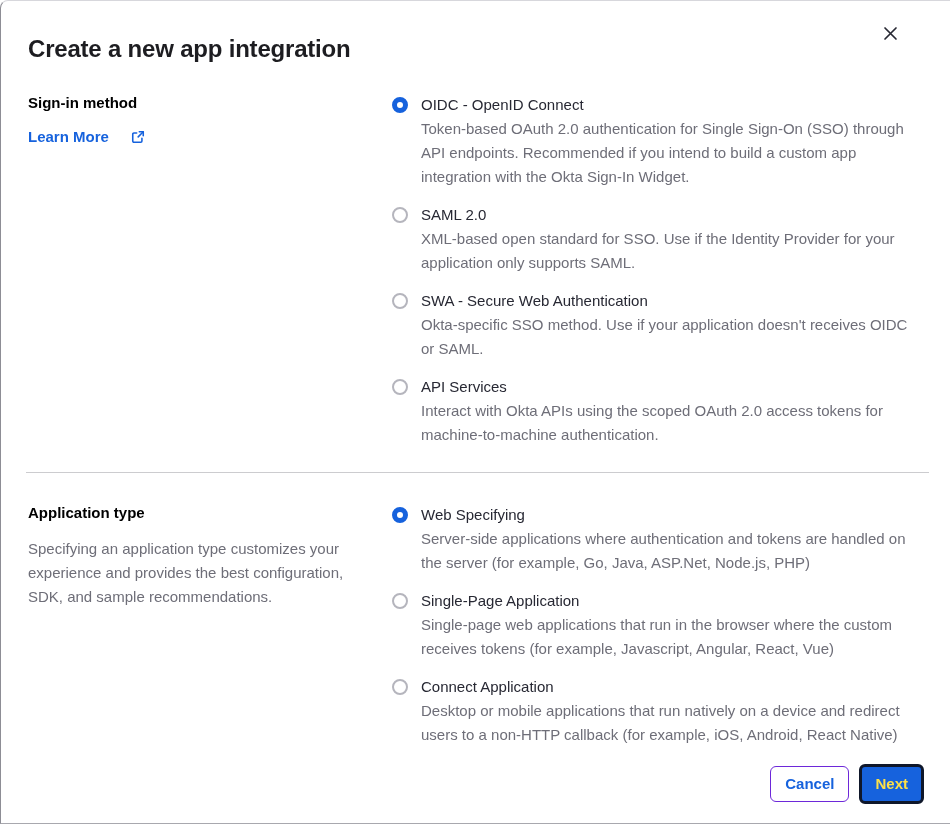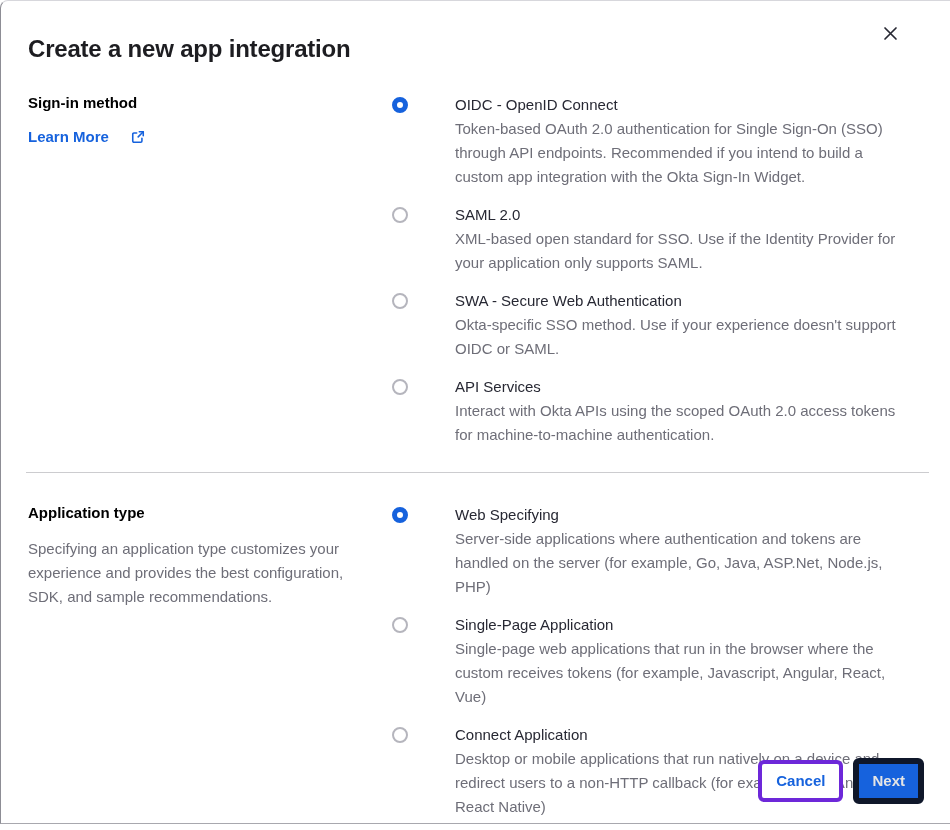--- a/index.html
+++ b/index.html
@@ -65,21 +65,20 @@
     font-size: 15px;
     line-height: 24px;
     color: #6e6e78;
   }
   .left-para + .left-para { }
   .option {
     display: flex;
     align-items: flex-start;
     margin-bottom: 14px;
     cursor: pointer;
-    gap: 34px;
   }
   .option:last-child { margin-bottom: 0; }
   .radio {
     flex: none;
     width: 16px; height: 16px;
     border-radius: 50%;
     border: 2px solid #b5b5bd;
     background: #ffffff;
     margin: 4px 13px 0 0;
   }
@@ -113,28 +112,28 @@
   .btn {
     font-family: "Liberation Sans", "DejaVu Sans", sans-serif;
     font-size: 15px;
     font-weight: 700;
     border-radius: 6px;
     cursor: pointer;
     line-height: 18px;
   }
   .btn-cancel {
     background: #ffffff;
-    border: 4px solid #6d28d9;
+    border: 1px solid #6d28d9;
     color: #1662dd;
     padding: 8px 14px;
   }
   .btn-next {
     background: #1662dd;
-    border: 6px solid #0f172a;
-    color: #e5e5e5;
+    border: 3px solid #0f172a;
+    color: #fde047;
     padding: 8px 13px;
   }
   .ext-icon { display: inline-block; }
 </style>
 </head>
 <body>
 
 <div class="modal">
 
   <button class="close-btn" aria-label="Close">
@@ -172,21 +171,21 @@
         <div>
           <div class="option-label">SAML 2.0</div>
           <div class="option-desc">XML-based open standard for SSO. Use if the Identity Provider for your application only supports SAML.</div>
         </div>
       </div>
 
       <div class="option" role="radio" aria-checked="false">
         <span class="radio"></span>
         <div>
           <div class="option-label">SWA - Secure Web Authentication</div>
-          <div class="option-desc">Okta-specific SSO method. Use if your experience doesn't support OIDC or SAML.</div>
+          <div class="option-desc">Okta-specific SSO method. Use if your application doesn't receives OIDC or SAML.</div>
         </div>
       </div>
 
       <div class="option" role="radio" aria-checked="false">
         <span class="radio"></span>
         <div>
           <div class="option-label">API Services</div>
           <div class="option-desc">Interact with Okta APIs using the scoped OAuth 2.0 access tokens for machine-to-machine authentication.</div>
         </div>
       </div>

